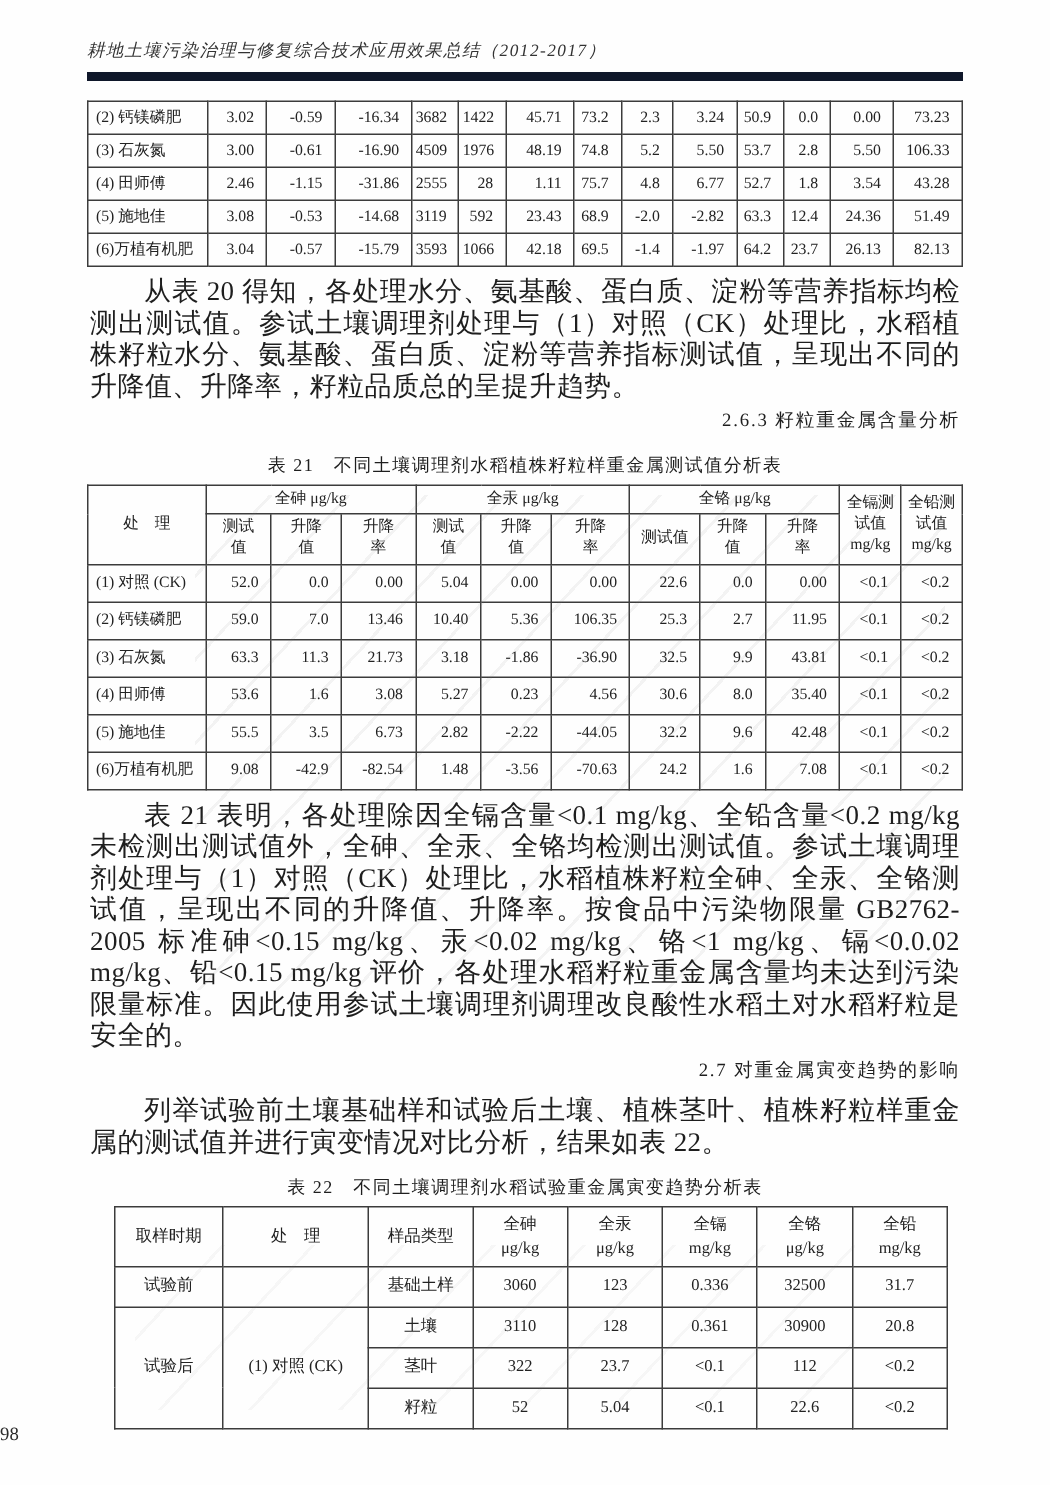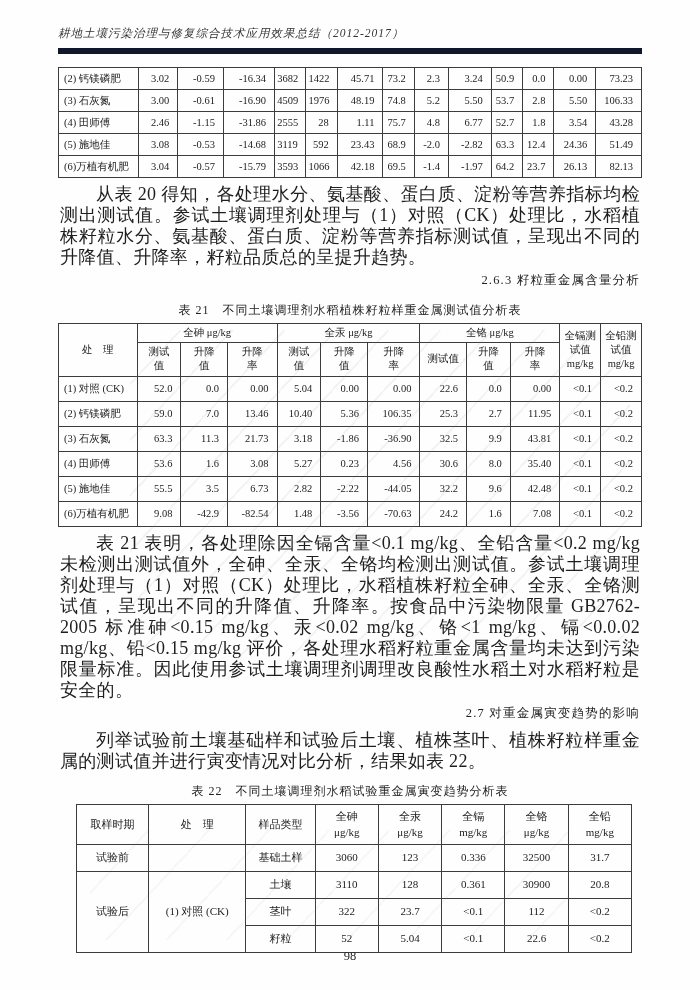--- a/index.html
+++ b/index.html
@@ -36,21 +36,21 @@
     text-align:justify;text-indent:2em;letter-spacing:0.3px;
   }
   .heading{
     width:580px;margin:2px auto 0;font-size:12.5px;line-height:21px;
     text-indent:2em;letter-spacing:1.2px;text-align:right;
   }
   .tbl-title{
     text-align:center;font-size:12px;margin-top:11px;letter-spacing:1px;color:#1e1e1e;
   }
   .page-number{
-    position:absolute;left:0;bottom:26px;width:100%;text-align:center;
+    position:absolute;left:0;bottom:26px;width:100%;text-align:left;
     font-size:12.5px;color:#2a2a2a;
   }
   .watermark{
     position:absolute;left:130px;top:330px;width:500px;height:330px;
     background:repeating-linear-gradient(133deg,transparent 0 36px,rgba(125,125,125,0.085) 36px 38px);
     pointer-events:none;
   }
   .watermark2{
     position:absolute;left:90px;top:830px;width:480px;height:110px;
     background:repeating-linear-gradient(133deg,transparent 0 42px,rgba(125,125,125,0.06) 42px 44px);

